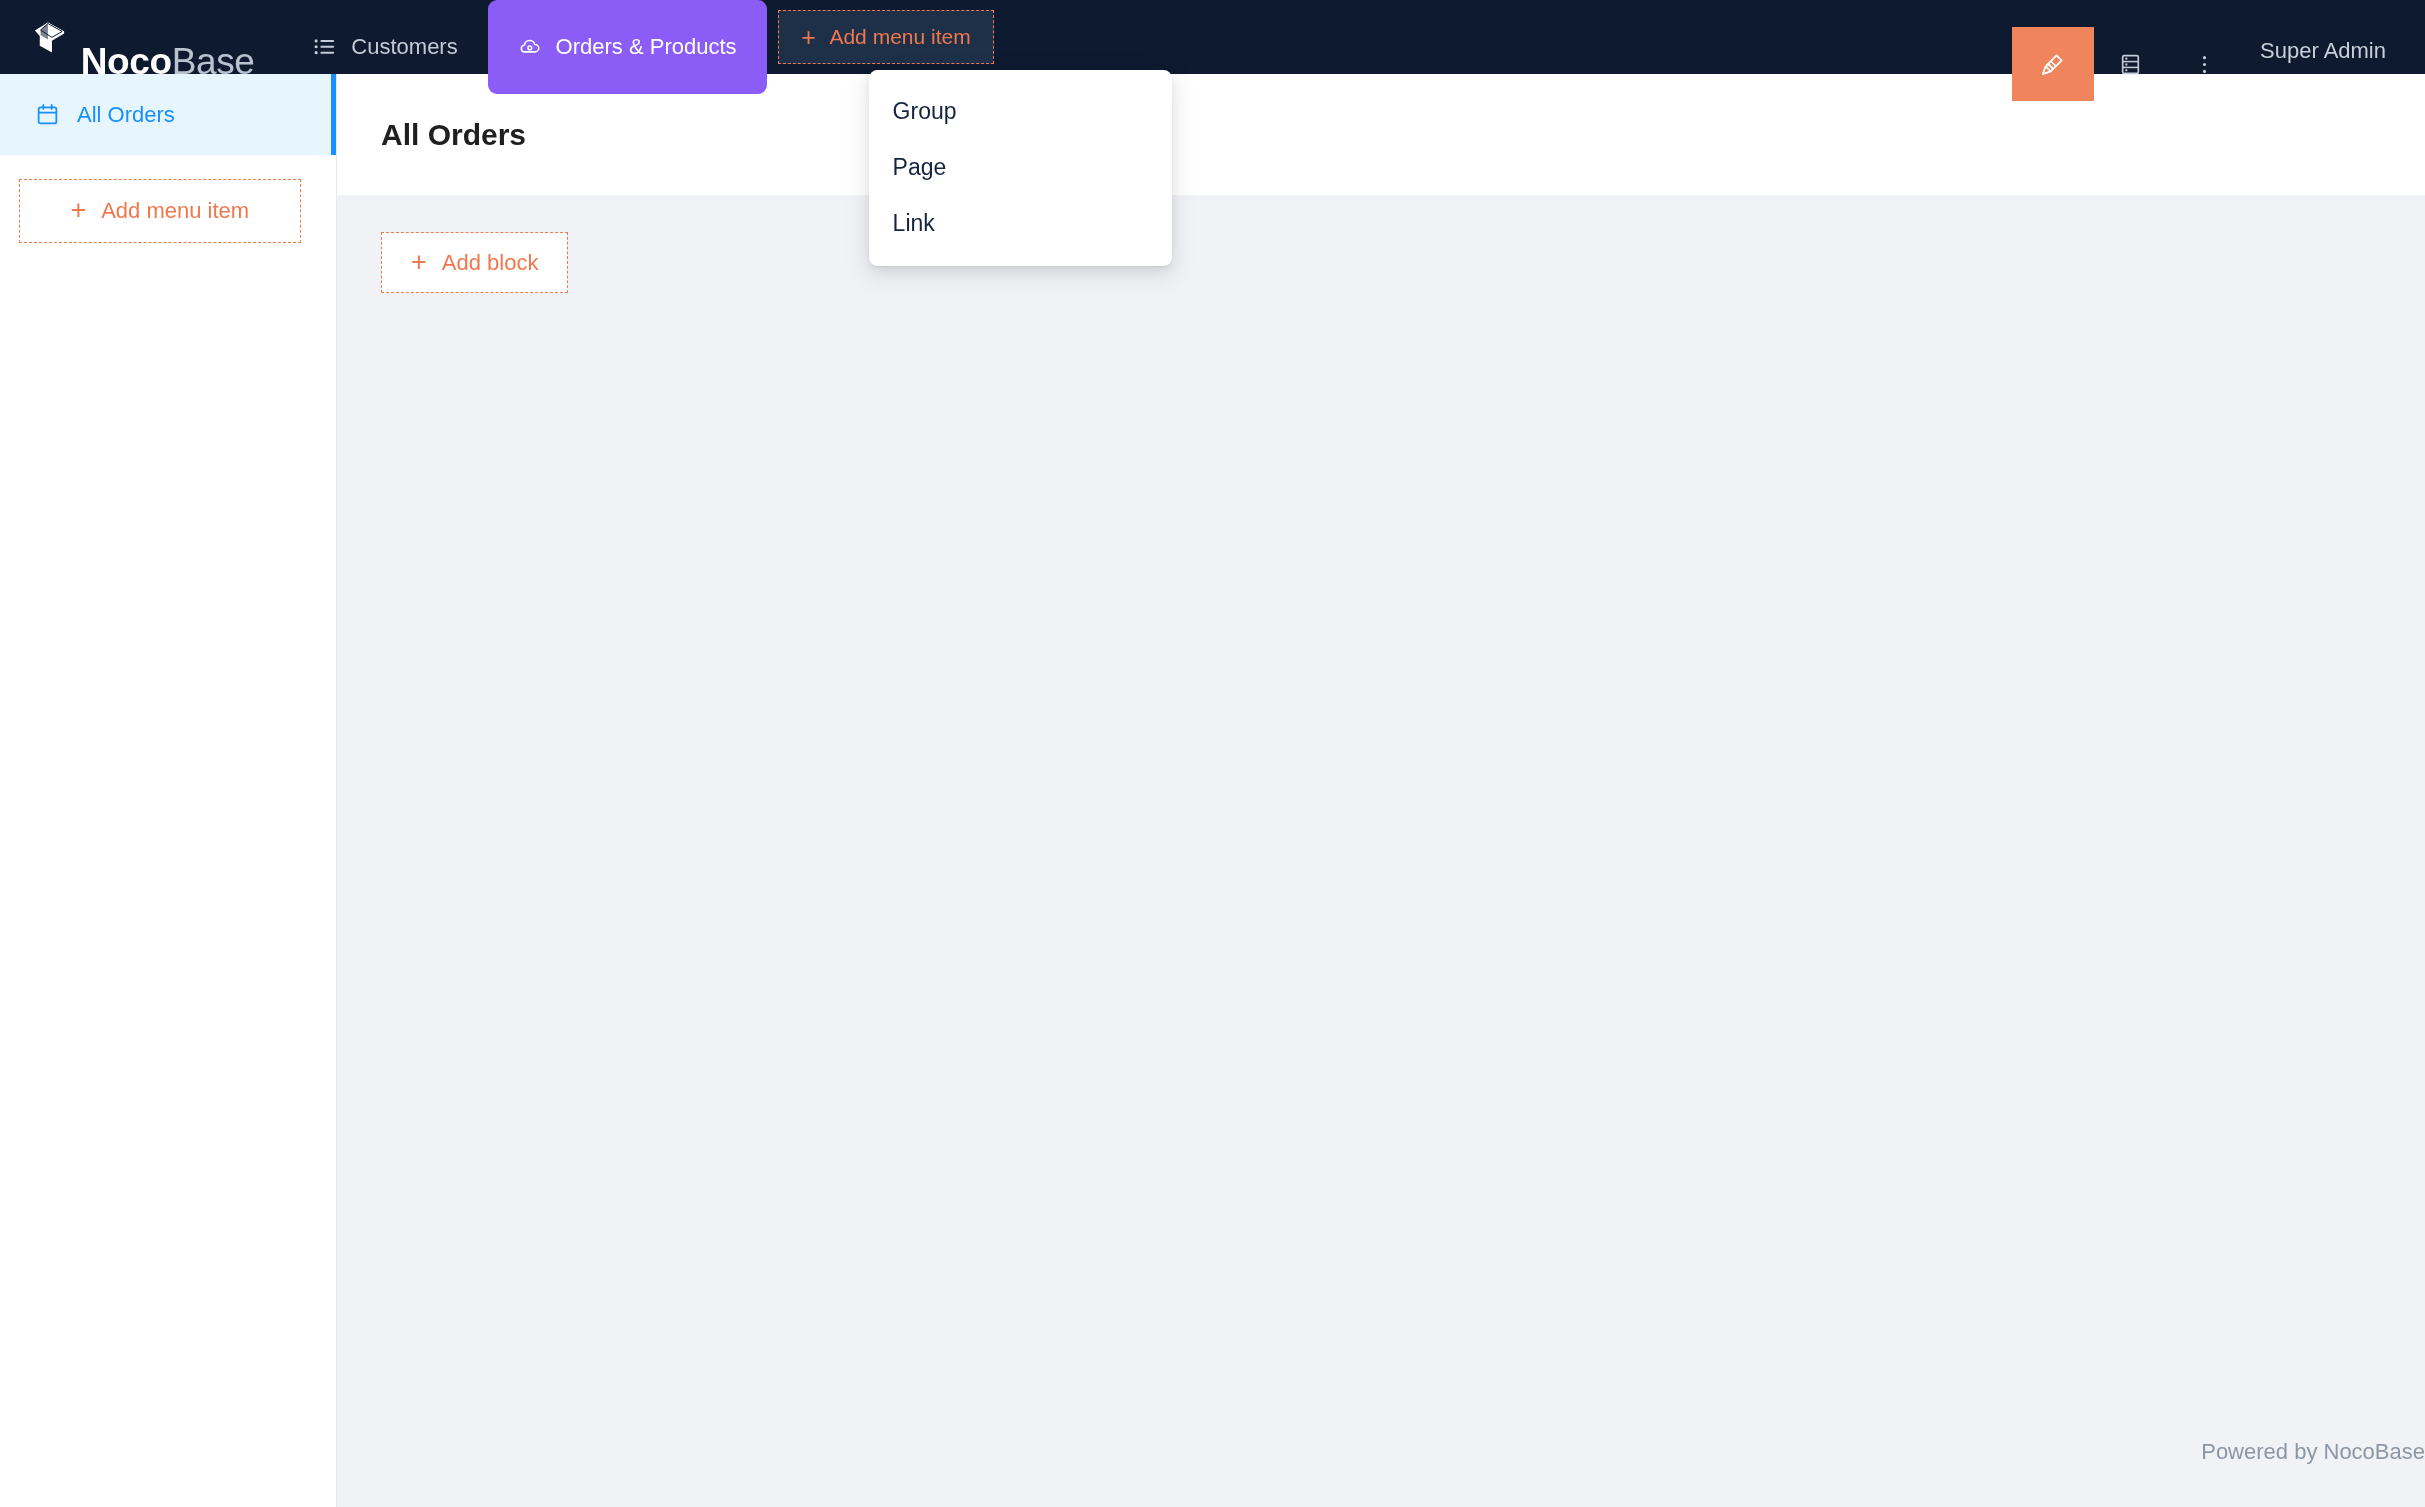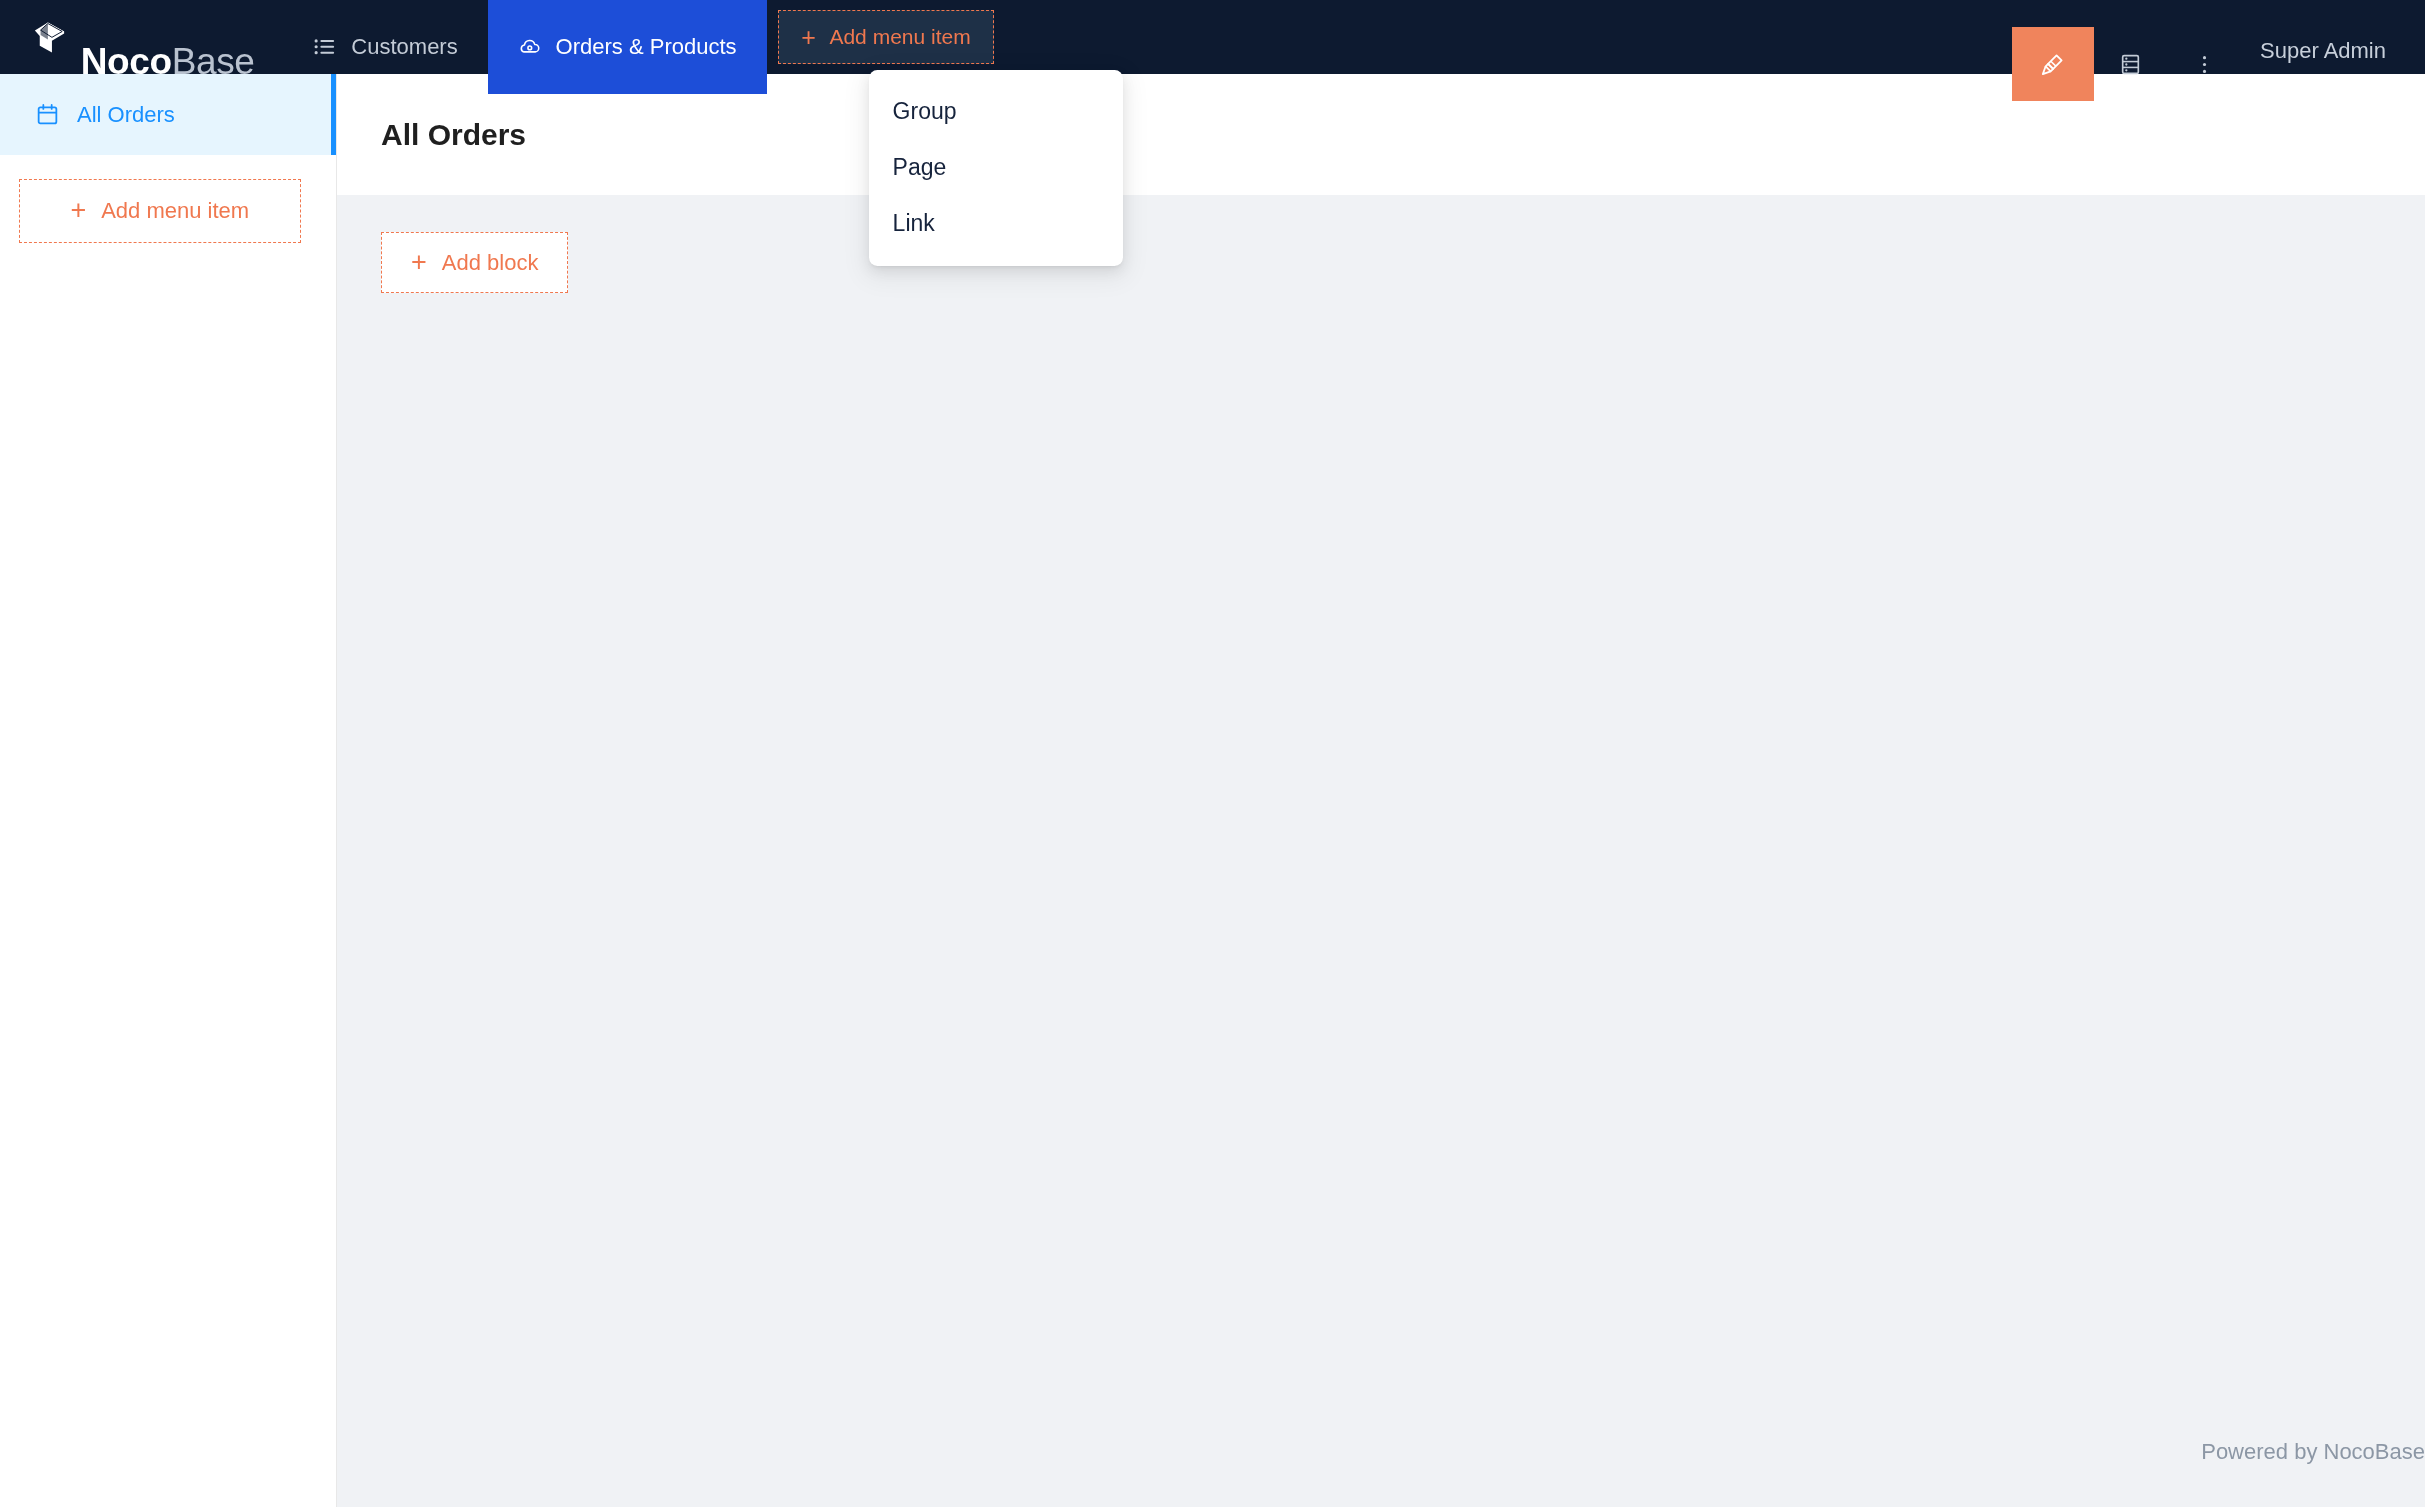--- a/index.html
+++ b/index.html
@@ -53,22 +53,23 @@
     align-items: center;
     gap: 14.3px;
     padding: 0 30px;
     height: 94px;
     color: #c3cbd6;
     font-size: 22px;
     white-space: nowrap;
     cursor: pointer;
   }
   .nav-tab.active {
-    background: #1d4ed8;
+    background: #8b5cf6;
     color: #ffffff;
+    border-radius: 9px;
   }
   .nav-tab .nav-icon { width: 23.6px; height: 23.6px; display: block; flex: 0 0 auto; }
 
   #add-menu-item-header {
     align-self: center;
     margin-left: 11.8px;
     display: flex;
     align-items: center;
     gap: 13.5px;
     height: 54px;
@@ -110,21 +111,21 @@
     font-size: 22px;
     white-space: nowrap;
     cursor: pointer;
   }
 
   
   #add-menu-dropdown {
     position: absolute;
     left: 869px;
     top: 70px;
-    width: 254px;
+    width: 303px;
     background: #ffffff;
     border-radius: 8.4px;
     box-shadow: 0 7.6px 23.6px 6.7px rgba(0,0,0,0.05),
                 0 5px 13.5px 0 rgba(0,0,0,0.08),
                 0 2.5px 5px -3.4px rgba(0,0,0,0.12);
     padding: 13.5px 0;
     z-index: 60;
   }
   .dropdown-item {
     padding: 14.3px 23.6px;

